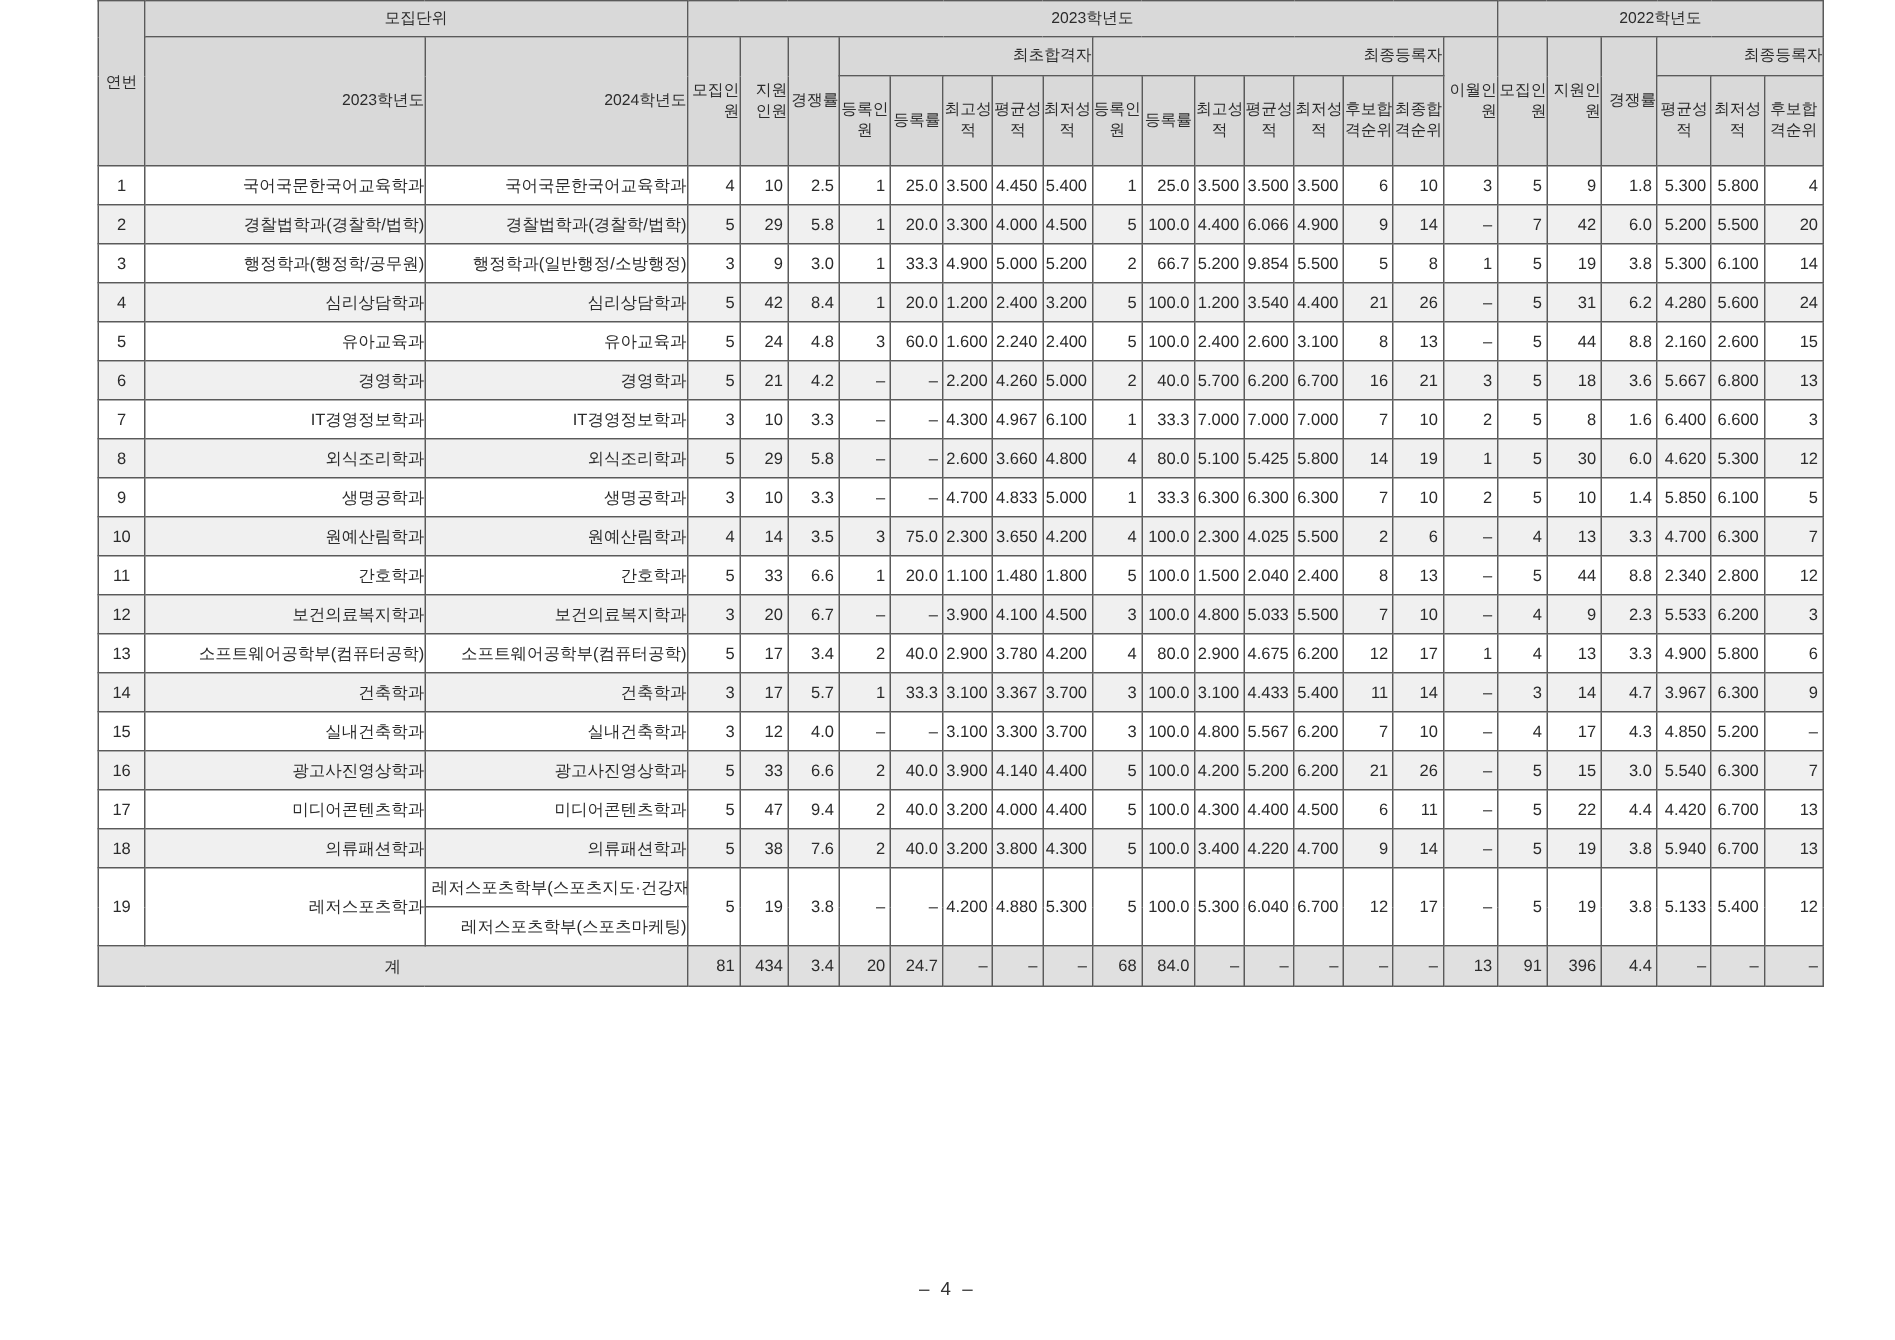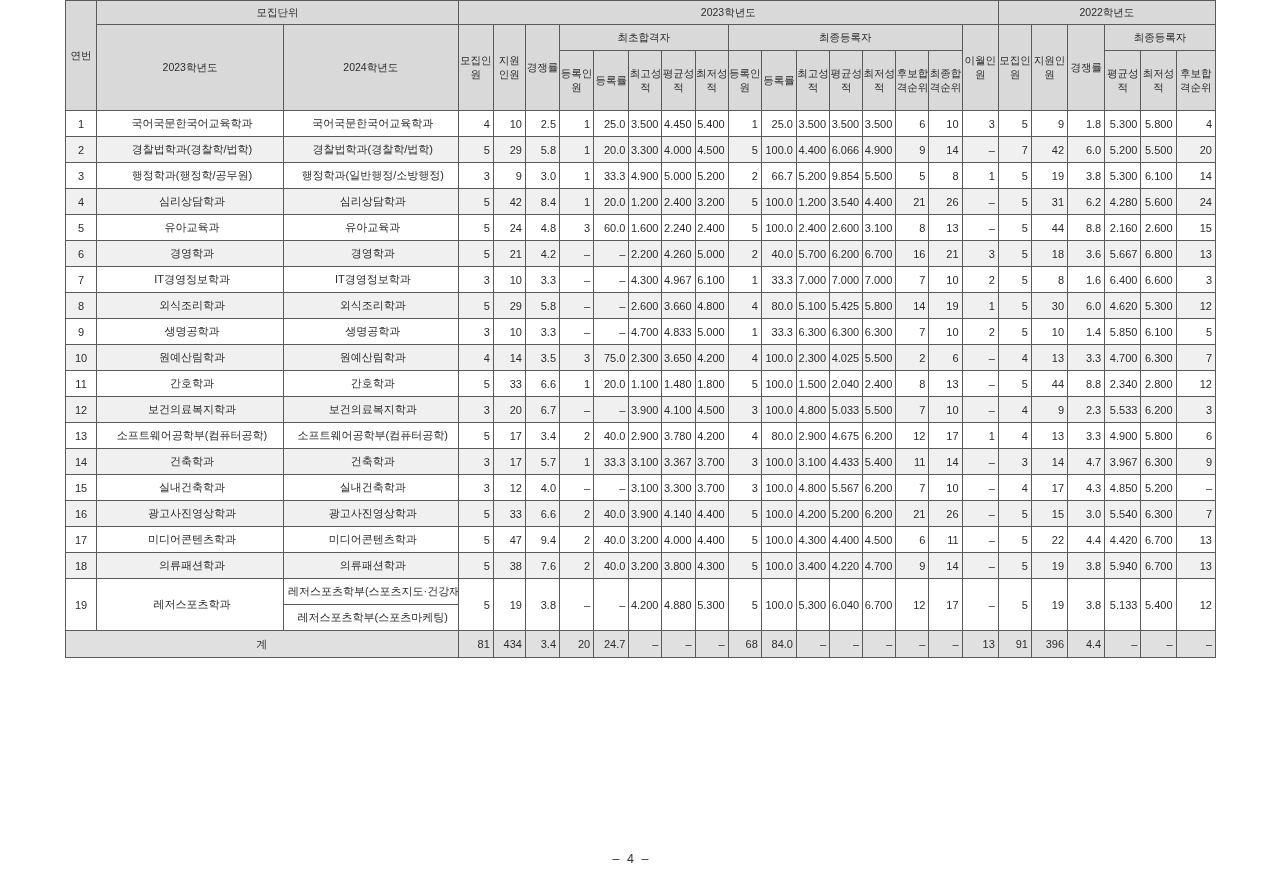--- a/index.html
+++ b/index.html
@@ -32,25 +32,25 @@
     border:1px solid var(--border,#5a5a5a);
     overflow:hidden;
   }
   table.adm th {
     background:var(--header-bg,#d9d9d9);
     font-weight:normal; font-size:10.5px; line-height:1.25;
     text-align:center; vertical-align:middle;
     word-break:break-all; padding:1px 0;
   }
   tr.h1 th { height:24px;margin-top:48px; }
-  tr.h2 th { height:26px; }
+  tr.h2 th { height:26px;text-align:right; }
   tr.h3 th { height:60px; }
   table.adm td { height:26px; vertical-align:middle; }
   td.c { text-align:center; }
-  td.l { text-align:center; padding-left:4px; white-space:nowrap; }
+  td.l { text-align:right; padding-left:4px; white-space:nowrap; }
   td.r { text-align:right; padding-right:3px; white-space:nowrap; }
   tr.zebra td { background:var(--zebra-bg,#f0f0f0); }
   tr.total td { background:var(--total-bg,#e0e0e0); height:27px; }
   tr.total td.lbl { text-align:center; }
 
   .footer {
     position:absolute; left:0; top:852px; width:1263px;
     text-align:center; font-size:12.5px; color:#333; letter-spacing:2px;
   }
 </style>

